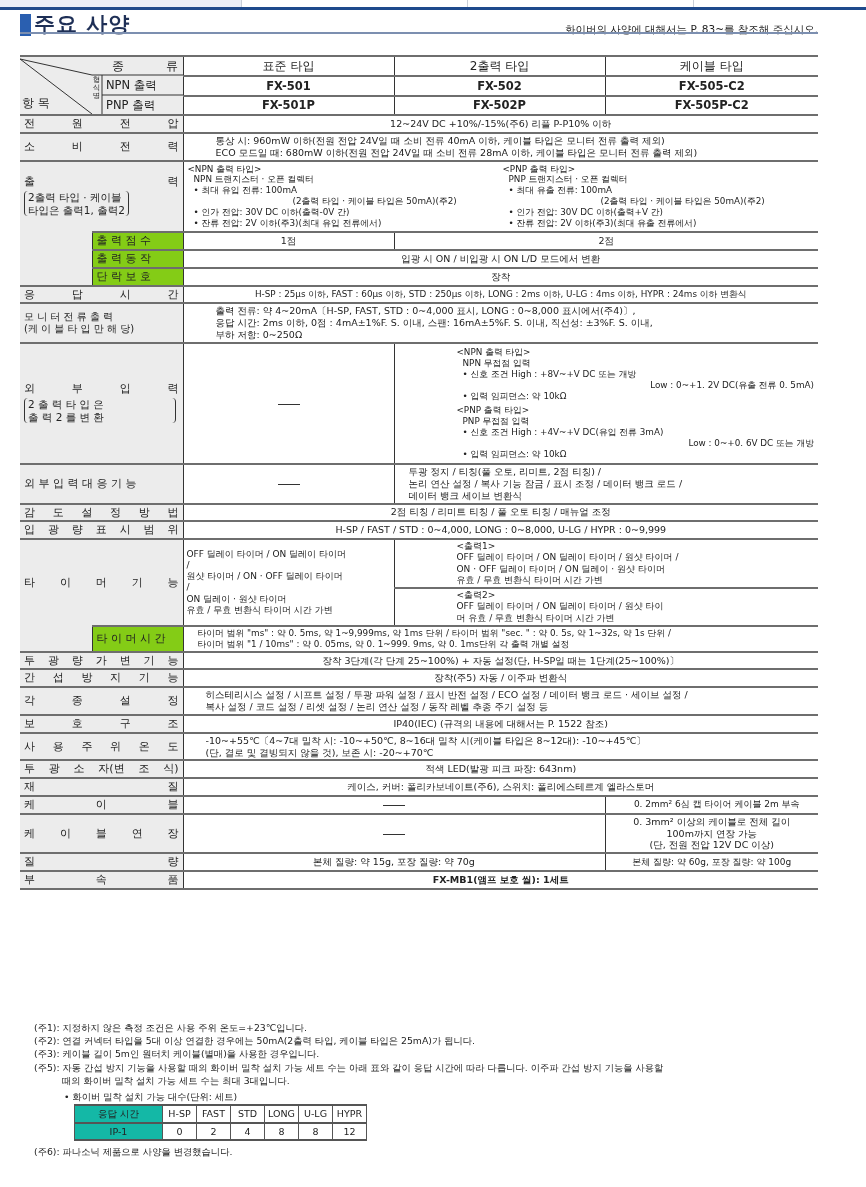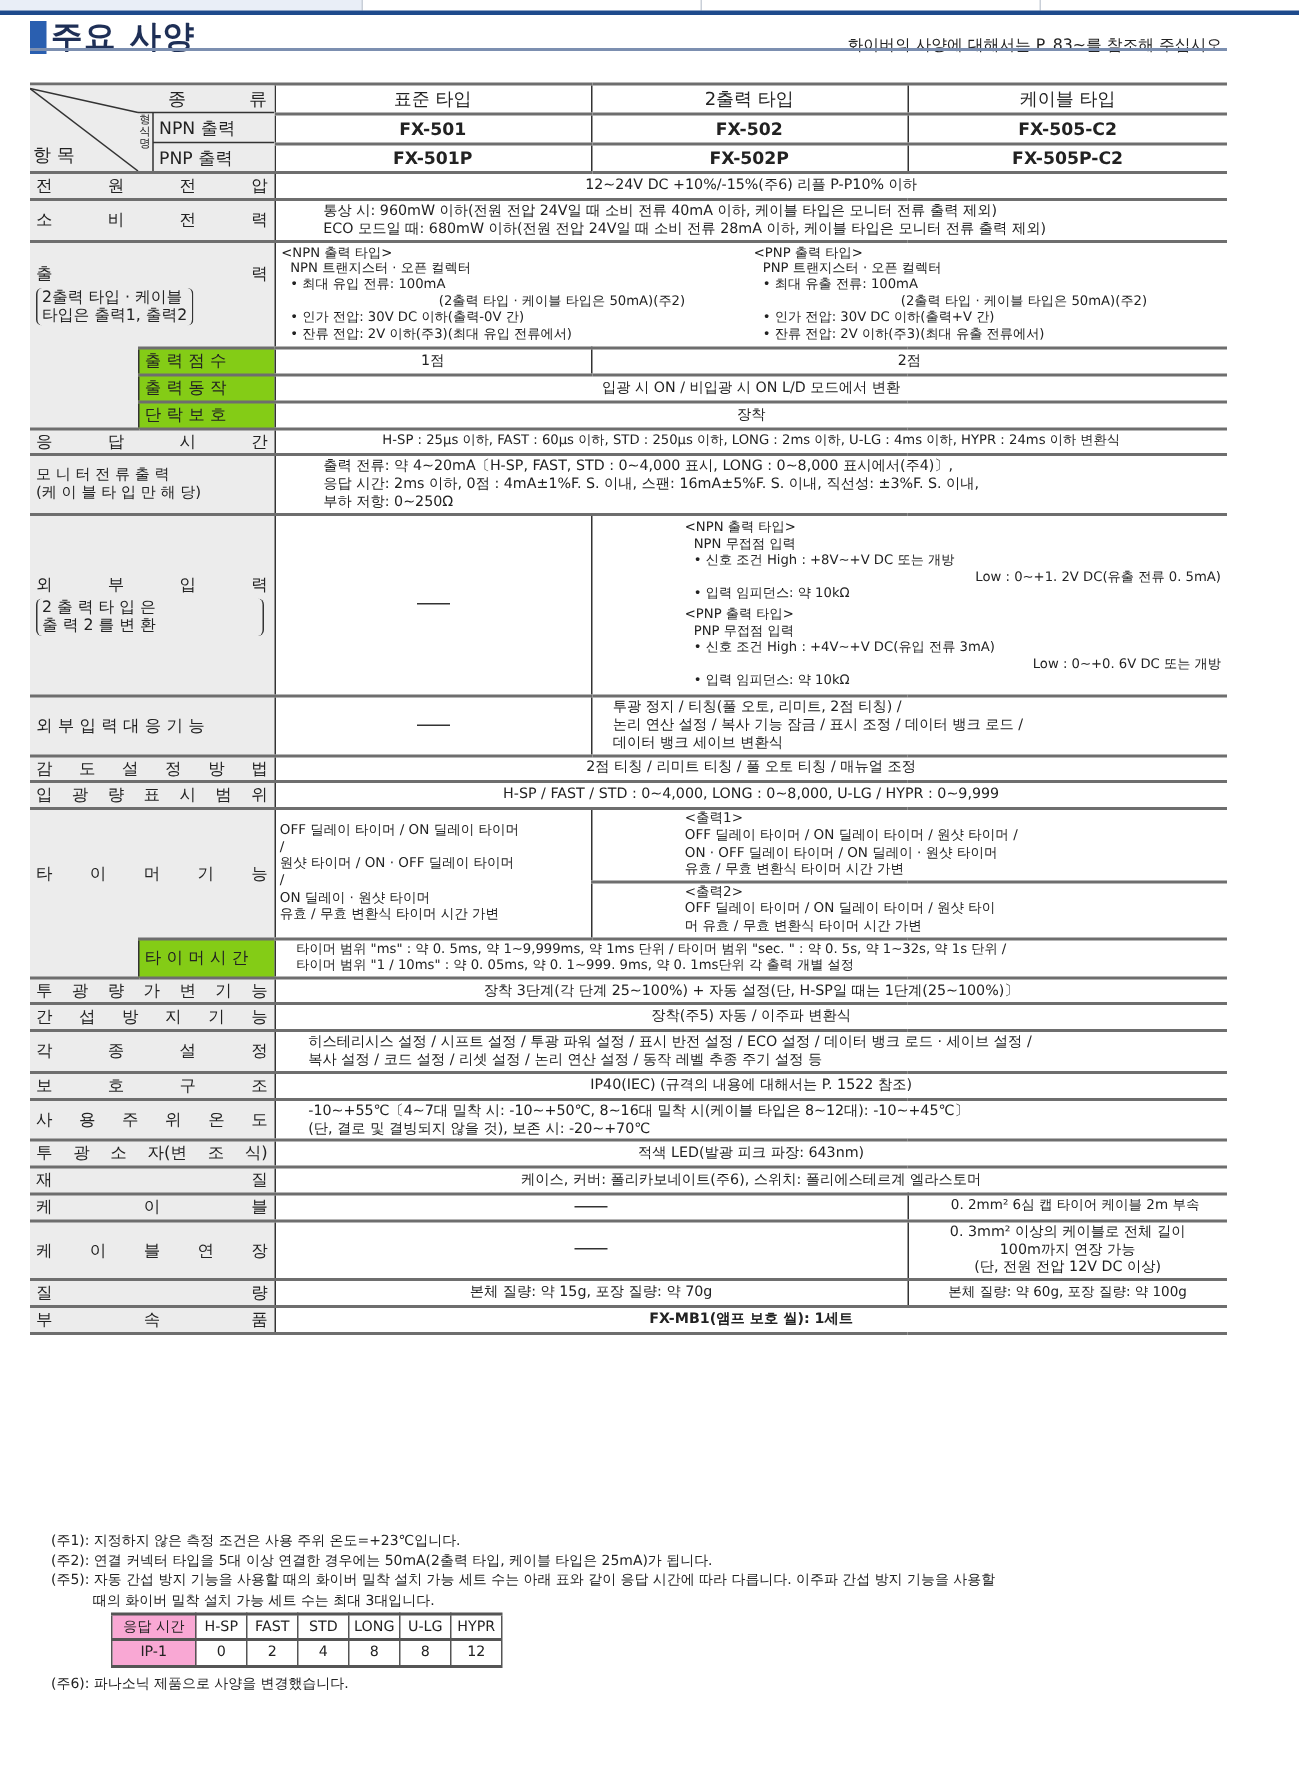--- a/index.html
+++ b/index.html
@@ -34,21 +34,21 @@
 
   .diag-cell { position: relative; height: 57px; background: #ececec; }
   .diag-svg { position: absolute; left: 0; top: 0; }
   .diag-item { position: absolute; left: 2px; bottom: 3px; font-size: 12px; }
 
   .notes { position: absolute; left: 34px; top: 1021px; width: 800px; font-size: 9.3px; line-height: 1.42; }
   .notes .note.cont { padding-left: 28px; }
   .subtable-cap { padding-left: 30px; margin-top: 3px; }
   table.sub { margin-left: 40px; border-collapse: collapse; font-size: 9.5px; margin-top: 1px; }
   table.sub td { border: 1px solid #555; padding: 1px 3px; text-align: center; height: 15px; }
-  table.sub td.h { background: #f9a8d4; width: 56px; }
+  table.sub td.h { background: #14b8a6; width: 88px; }
   table.sub tr { border-top: 2px solid #555; border-bottom: 2px solid #555; }
   table.sub td.n { width: 34px; }
   .note6 { margin-top: 4px; }
 </style>
 </head>
 <body>
 
 <div class="tabstrip">
   <div class="tab active" style="width:242px"></div>
   <div class="tab" style="width:226px"></div>
@@ -466,22 +466,24 @@
           </div>
         </td>
     <td class="c" colspan="3" style="font-weight:bold;">FX-MB1(앰프 보호 씰): 1세트</td>
   </tr>
 </tbody>
   </table>
 
 <div class="notes">
   <div class="note">(주1): 지정하지 않은 측정 조건은 사용 주위 온도=+23℃입니다.</div>
   <div class="note">(주2): 연결 커넥터 타입을 5대 이상 연결한 경우에는 50mA(2출력 타입, 케이블 타입은 25mA)가 됩니다.</div>
+  <div class="note">(주3): 케이블 길이 5m인 원터치 케이블(별매)을 사용한 경우입니다.</div>
   <div class="note">(주5): 자동 간섭 방지 기능을 사용할 때의 화이버 밀착 설치 가능 세트 수는 아래 표와 같이 응답 시간에 따라 다릅니다. 이주파 간섭 방지 기능을 사용할</div>
   <div class="note cont">때의 화이버 밀착 설치 가능 세트 수는 최대 3대입니다.</div>
+  <div class="subtable-cap">• 화이버 밀착 설치 가능 대수(단위: 세트)</div>
   <table class="sub">
     <tbody>
         <tr>
       <td class="h">응답 시간</td>
       <td class="n">H-SP</td>
       <td class="n">FAST</td>
       <td class="n">STD</td>
       <td class="n">LONG</td>
       <td class="n">U-LG</td>
       <td class="n">HYPR</td>

